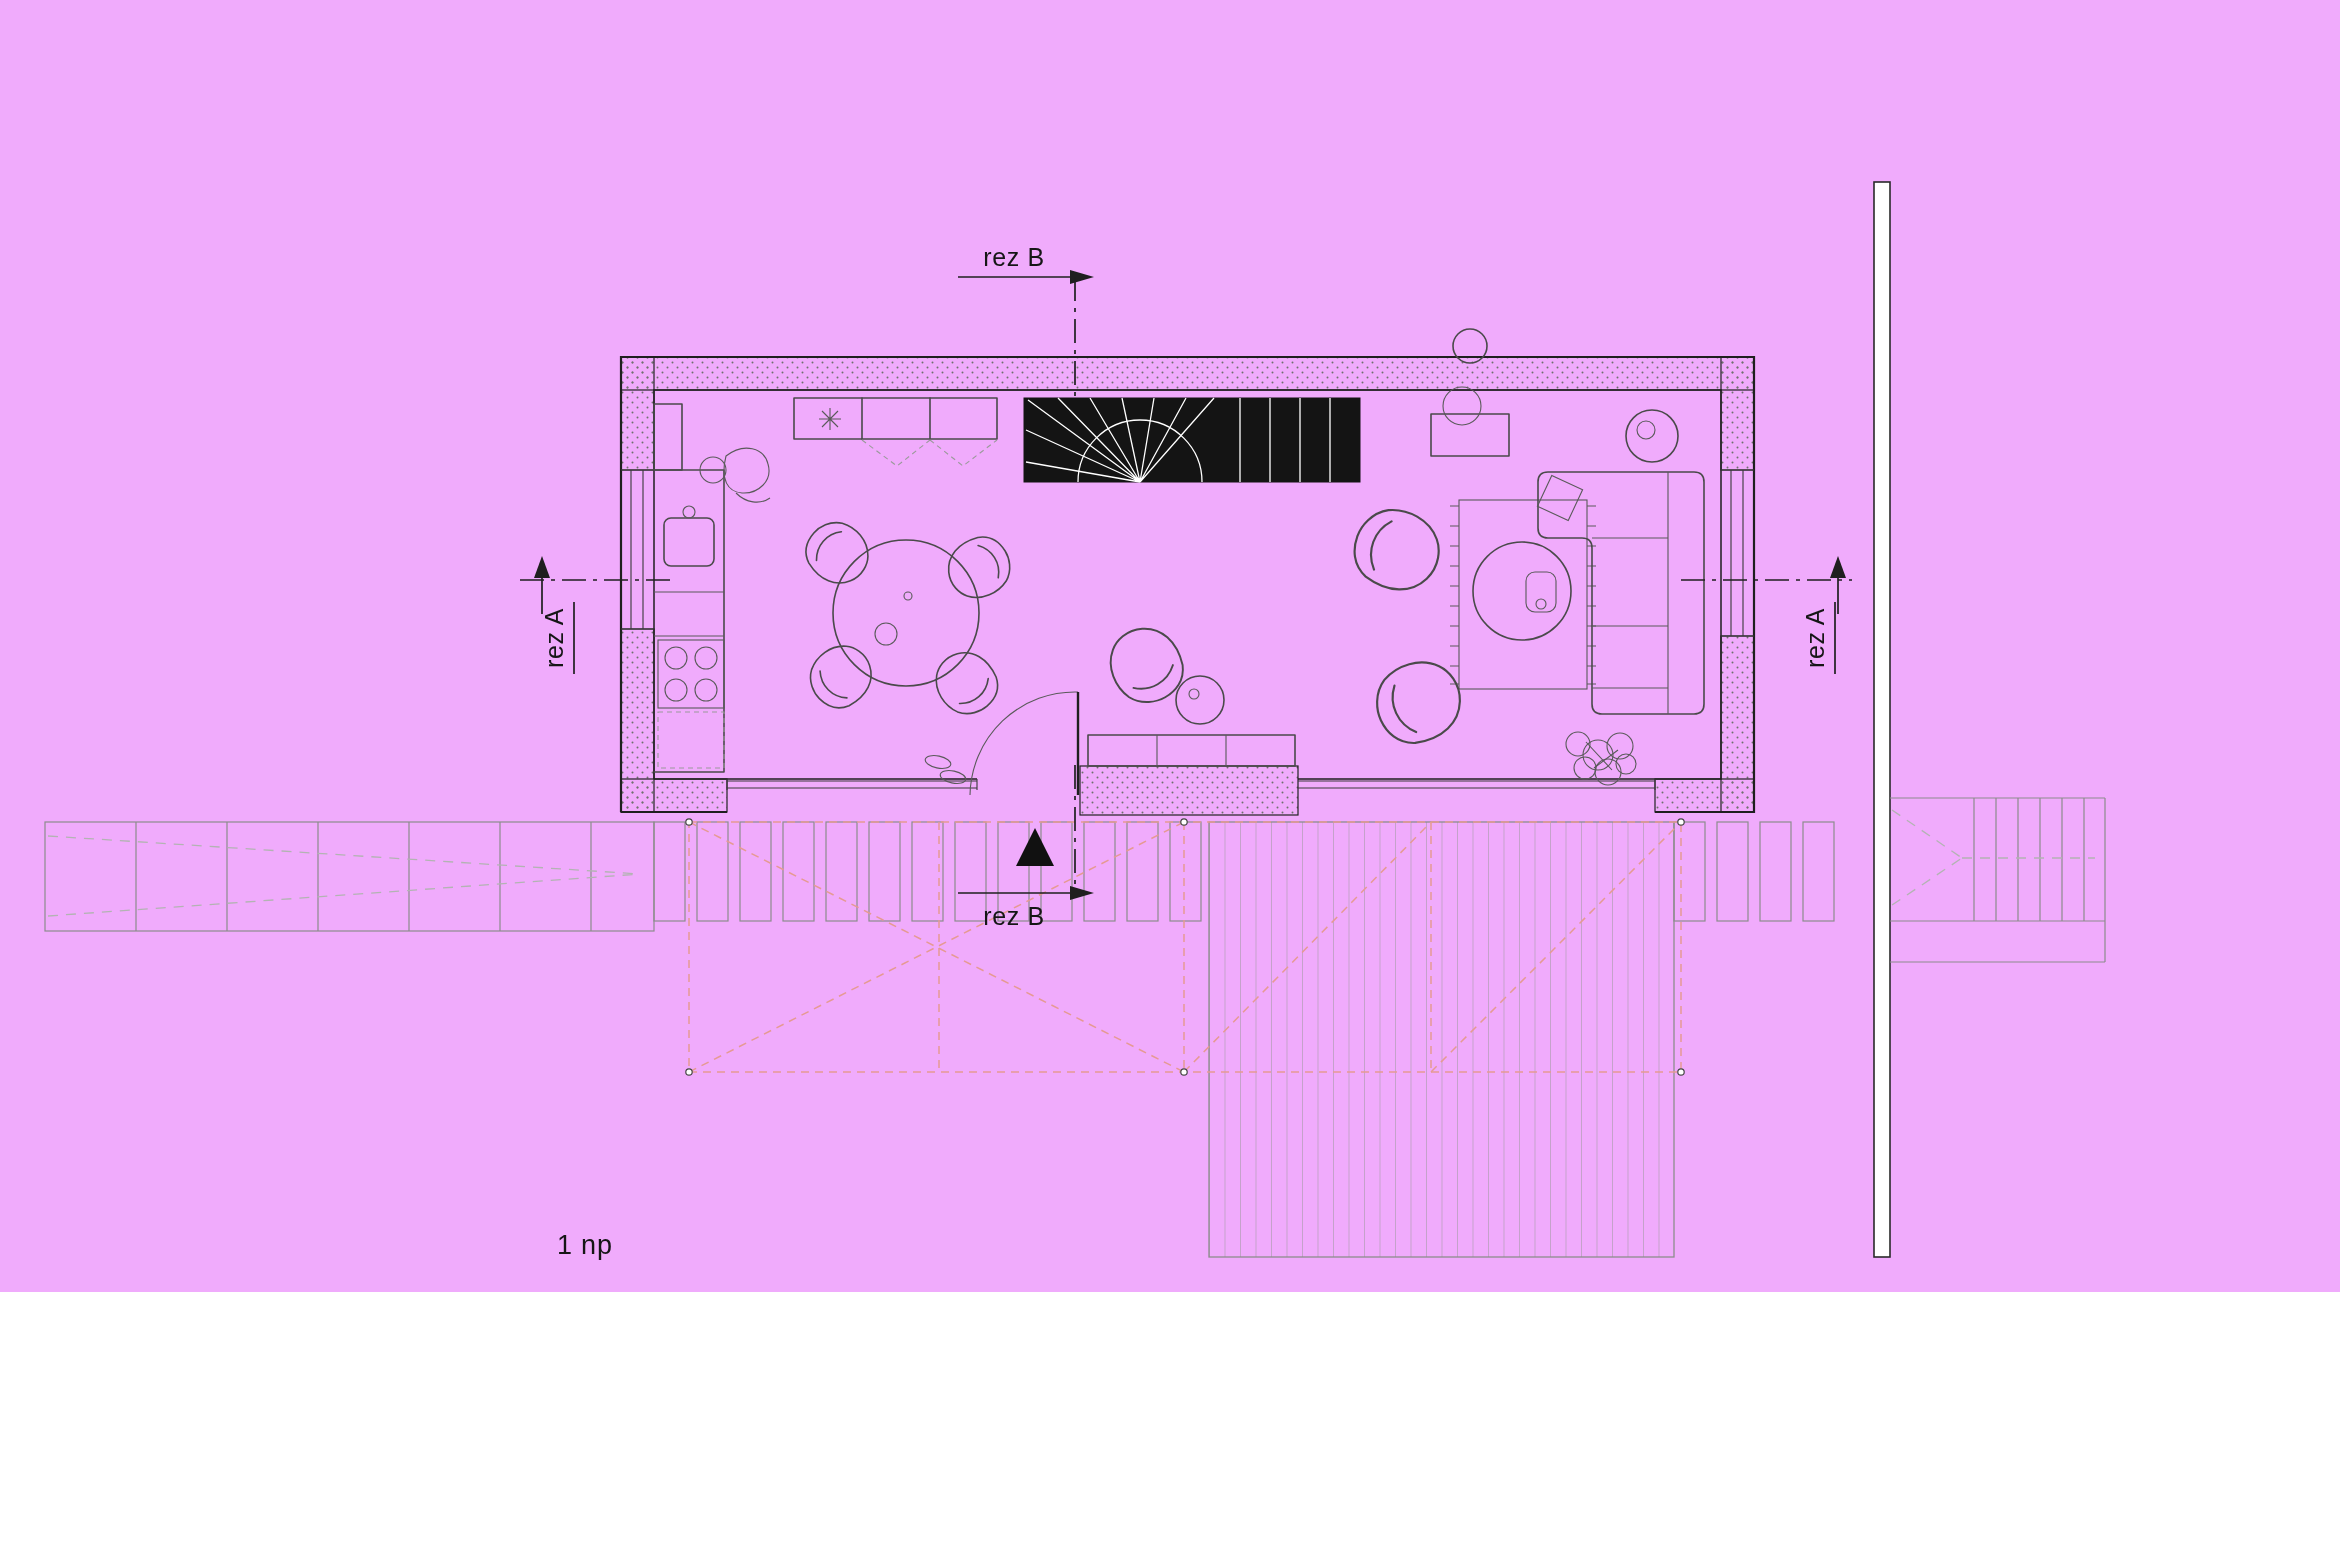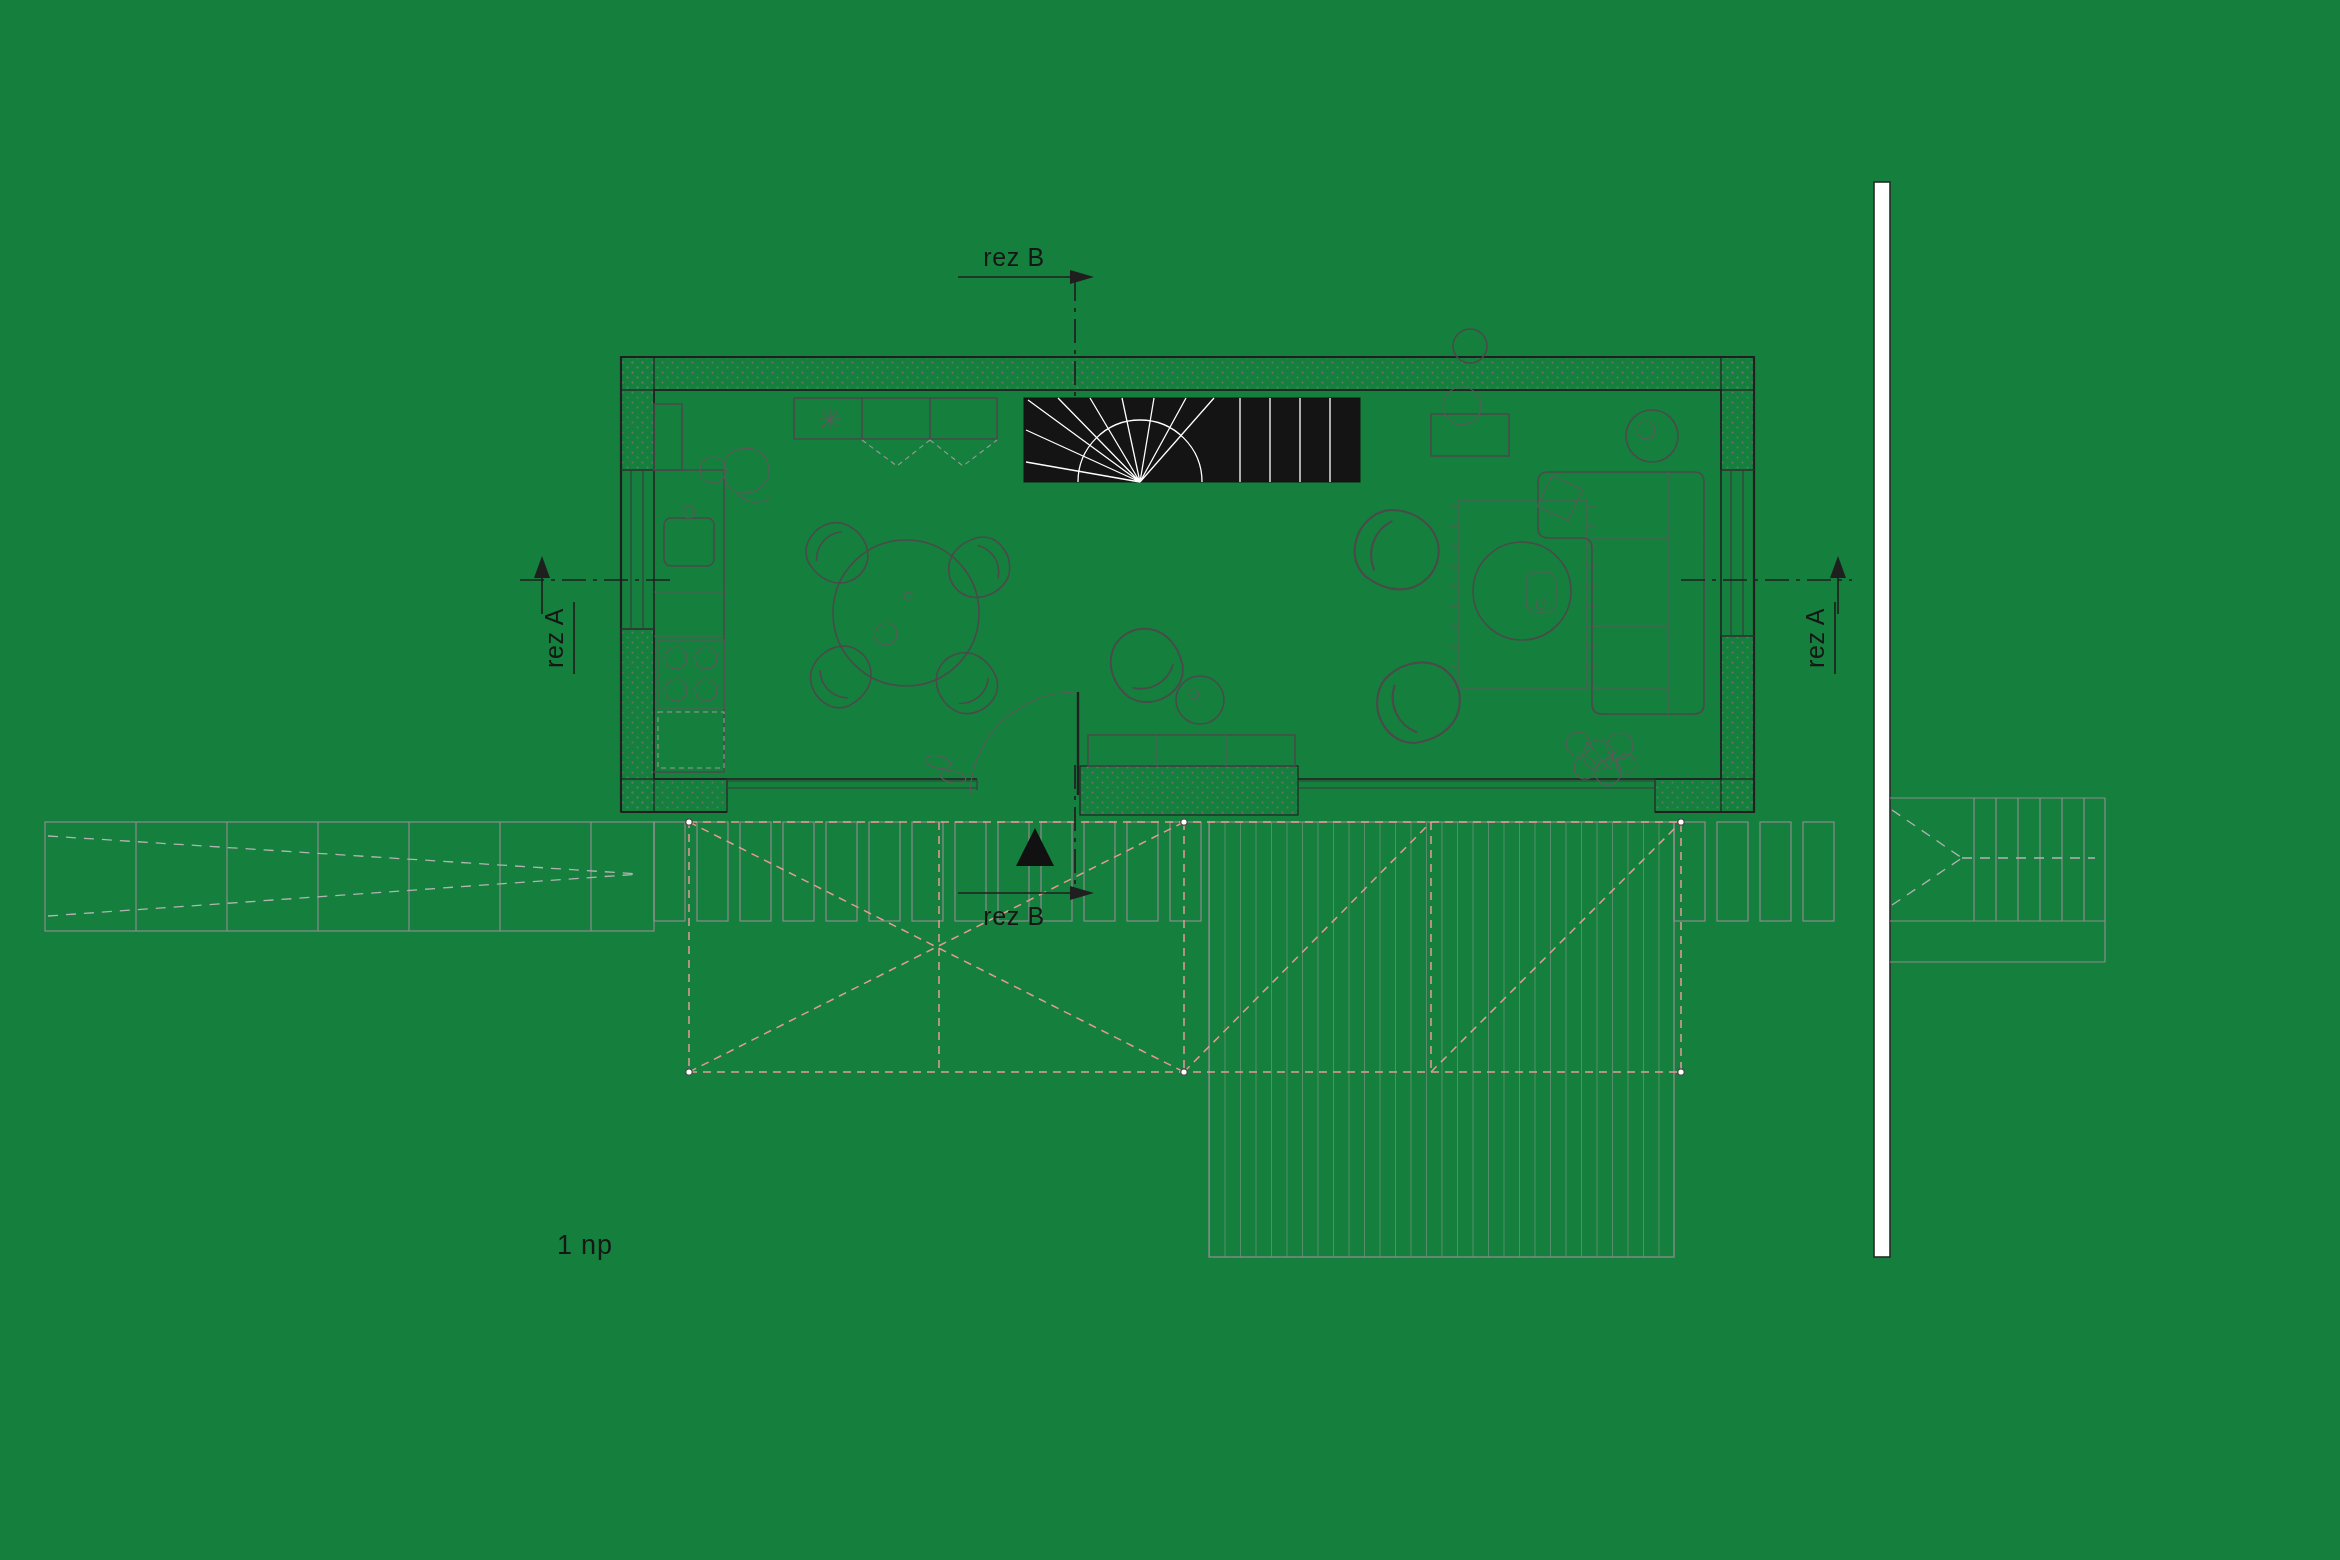--- a/index.html
+++ b/index.html
@@ -1,16 +1,16 @@
 <!DOCTYPE html>
 <html><head>
 <meta charset="utf-8">
 <style>
   html,body{margin:0;padding:0;background:#ffffff;}
-  .page{width:2340px;height:1560px;background:#15803d;position:relative;overflow:hidden;}
+  .page{width:2340px;height:1292px;background:#f0abfc;position:relative;overflow:hidden;}
   svg{display:block;}
   .furn{fill:none;stroke:#4a4a4a;stroke-width:1.6;stroke-linecap:round;stroke-linejoin:round;}
   .furnthin{fill:none;stroke:#5a5a5a;stroke-width:1.1;}
   .inkline{fill:none;stroke:#1f1f1f;}
   .groundline{fill:none;stroke:#8c8c8c;stroke-width:1.2;}
   .grounddash{fill:none;stroke:#b3b3b3;stroke-width:1.3;stroke-dasharray:10 8;}
   .graydash{fill:none;stroke:#9a9a9a;stroke-width:1.1;stroke-dasharray:5 4;}
   .reddash{fill:none;stroke:#e59a92;stroke-width:1.5;stroke-dasharray:8 6;}
   .whiteline{fill:none;stroke:#ffffff;stroke-width:1.3;}
   .sectionline{fill:none;stroke:#1f1f1f;stroke-width:1.7;stroke-dasharray:24 7 4 7;}

